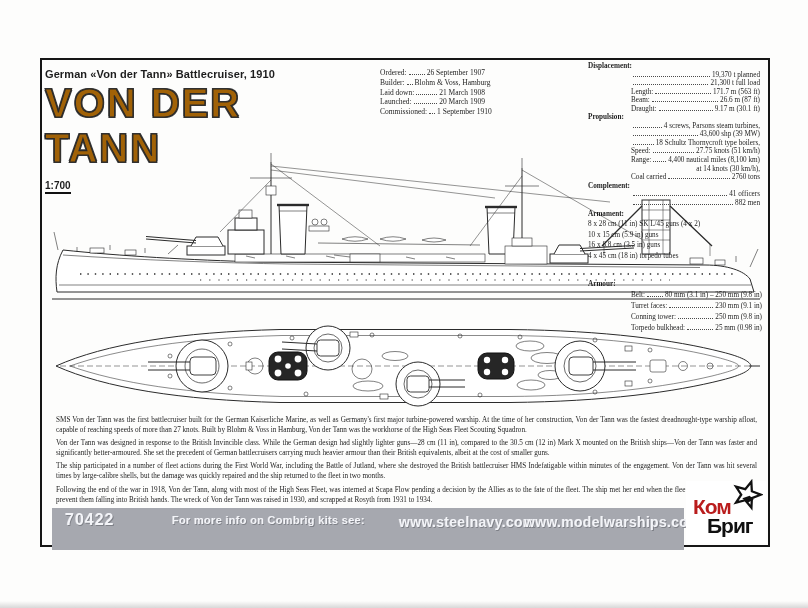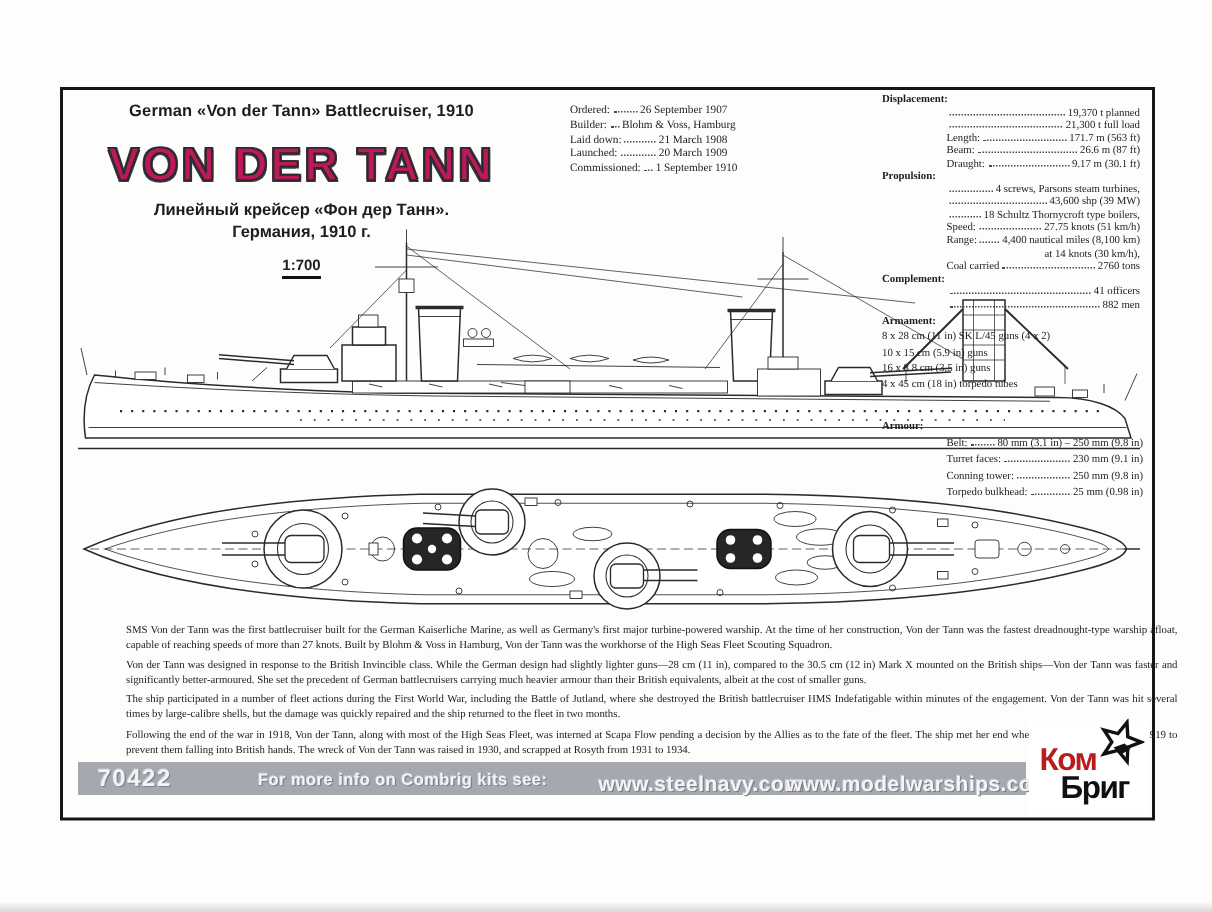--- a/index.html
+++ b/index.html
@@ -2,23 +2,23 @@
 <html><head>
 <meta charset="utf-8">
 <style>
   html,body{margin:0;padding:0;background:#e9e9e9;}
   .sheet{position:relative;width:808px;height:608px;background:#fdfdfc;overflow:hidden;
          font-family:"Liberation Serif",serif;color:#1d1d1d;}
   .frame{position:absolute;left:40px;top:58px;width:726px;height:485px;border:2px solid #161616;background:transparent;}
   .scan-edge{position:absolute;left:0;right:0;bottom:0;height:7px;background:linear-gradient(#fdfdfc,#d8d8d8);}
 
   
-  .header{position:absolute;left:45px;top:68px;width:312px;text-align:center;font-family:"Liberation Sans",sans-serif;z-index:3;}
+  .header{position:absolute;left:45px;top:68px;width:312px;font-family:"Liberation Sans",sans-serif;z-index:3;}
   .sub-en{font-size:11px;font-weight:bold;letter-spacing:0.1px;}
-  .kit-title{margin-top:12px;font-size:31px;font-weight:bold;letter-spacing:2px;color:#be185d;
+  .kit-title{margin-top:1px;font-size:40px;font-weight:bold;letter-spacing:2px;color:#a16207;
              -webkit-text-stroke:1.1px #2a2a2a;
              text-shadow:-1px -1px 0 #3a3a3a,1px -1px 0 #3a3a3a,-1px 1px 0 #3a3a3a,1px 1px 0 #3a3a3a;}
   .sub-ru{font-size:11px;font-weight:bold;line-height:15px;margin-top:5px;}
   .scale{display:inline-block;margin-top:9px;font-size:10px;font-weight:bold;border-bottom:2px solid #111;padding-bottom:1px;}
 
   
   .row{display:flex;align-items:baseline;margin-left:43px;}
   .row .lbl{white-space:nowrap;}
   .row .dots{flex:1 1 auto;min-width:6px;border-bottom:1.2px dotted #4a4a4a;margin:0 2px 1.5px 2px;}
   .row .val{white-space:nowrap;}
@@ -29,25 +29,25 @@
   .specs{position:absolute;left:588px;top:62px;width:172px;font-size:7.2px;line-height:8.55px;z-index:3;}
   .spec-h{font-weight:bold;}
   .armament{position:absolute;left:588px;top:209px;width:172px;font-size:7.2px;line-height:10.4px;z-index:3;}
   .armour{position:absolute;left:588px;top:279px;width:174px;font-size:7.2px;line-height:11px;z-index:3;}
 
   
   .side-draw{position:absolute;left:50px;top:150px;width:712px;height:156px;z-index:1;}
   .plan-draw{position:absolute;left:50px;top:306px;width:712px;height:120px;z-index:1;}
 
   
-  .paragraphs{position:absolute;left:56px;top:415px;width:701px;font-size:7.2px;line-height:10px;text-align:justify;z-index:2;margin-left:28px;}
+  .paragraphs{position:absolute;left:56px;top:415px;width:701px;font-size:7.2px;line-height:10px;text-align:justify;z-index:2;}
   .paragraphs p{margin:0 0 3.2px 0;}
 
   
-  .footer-bar{position:absolute;left:52px;top:508px;width:632px;height:22px;z-index:3;}
+  .footer-bar{position:absolute;left:52px;top:508px;width:632px;height:42px;z-index:3;}
   .bar-text{position:absolute;font-family:"Liberation Sans",sans-serif;font-weight:bold;color:#f3f4f8;
             text-shadow:0.8px 0.8px 0 #7e8087,-0.5px -0.5px 0 #c6c7cd;white-space:nowrap;}
   .kitno{left:13px;top:3px;font-size:16px;letter-spacing:1px;}
   .info{left:120px;top:6px;font-size:11px;letter-spacing:0.3px;}
   .url1{left:347px;top:6px;font-size:14px;letter-spacing:0.3px;}
   .url2{left:472px;top:6px;font-size:14px;letter-spacing:0.3px;}
 
   .logo{position:absolute;left:686px;top:481px;width:80px;height:62px;background:#ffffff;z-index:4;}
   .logo .t1{position:absolute;left:7px;top:14px;font:900 21px "Liberation Sans",sans-serif;letter-spacing:-1px;color:#b91c1c;}
   .logo .t2{position:absolute;left:21px;top:33px;font:900 21px "Liberation Sans",sans-serif;letter-spacing:-1px;color:#101010;}
@@ -58,24 +58,20 @@
 </head>
 <body>
 
 <div class="sheet">
 
   <div class="frame"></div>
 
   <div class="header">
     <div class="sub-en">German «Von der Tann» Battlecruiser, 1910</div>
     <div class="kit-title">VON DER TANN</div>
-    <div class="sub-ru">
-      <div>Линейный крейсер «Фон дер Танн».</div>
-      <div>Германия, 1910 г.</div>
-    </div>
     <div><span class="scale">1:700</span></div>
   </div>
 
   <div class="build-info">
     <div class="row">
         <span class="lbl">Ordered:</span>
         <span class="dots"></span>
         <span class="val">26 September 1907</span>
       </div>
     <div class="row">

